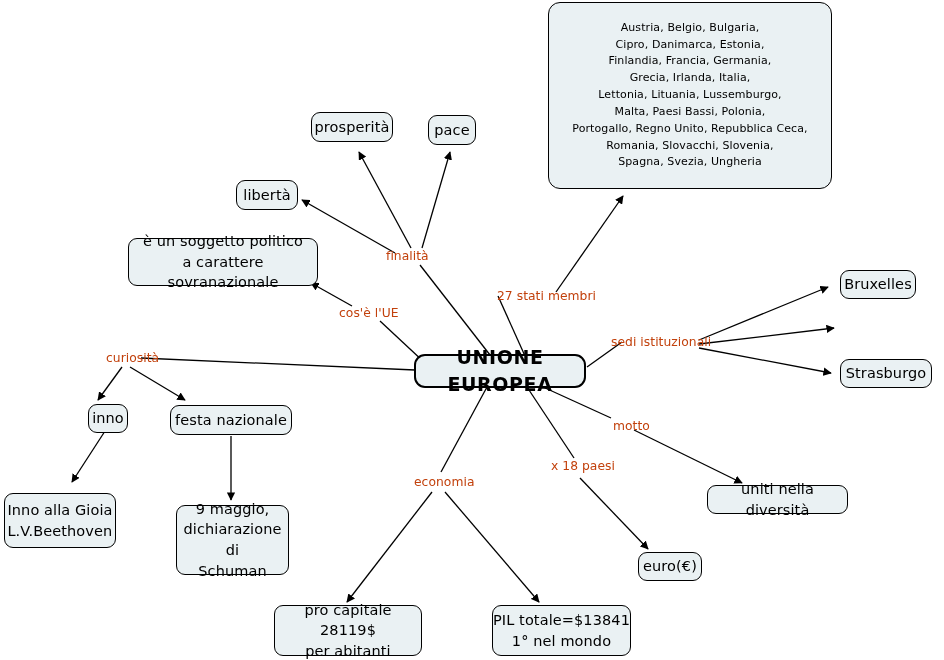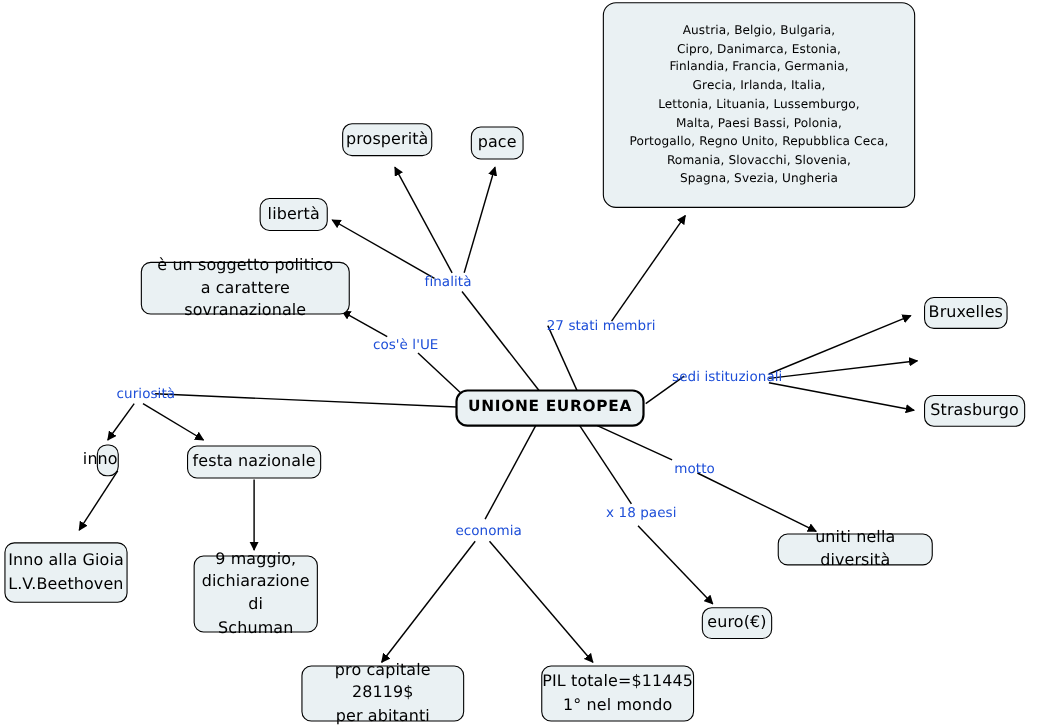--- a/index.html
+++ b/index.html
@@ -35,35 +35,35 @@
     justify-content: center;
     text-align: center;
     color: #000000;
     font-size: 14.5px;
     line-height: 1.42;
     letter-spacing: 0.1px;
     padding: 2px 0;
     z-index: 3;
   }
   .node.central {
-    font-size: 14px;
+    font-size: 19px;
     font-weight: bold;
     letter-spacing: 0.6px;
     border-width: 2px;
     border-radius: 11px;
   }
   .node.countries {
     font-size: 11px;
     line-height: 1.53;
     border-radius: 12px;
     padding: 6px 10px;
   }
   .edge-label {
     position: absolute;
-    color: #1d4ed8;
+    color: #c2410c;
     font-size: 12.3px;
     white-space: nowrap;
     background: transparent;
     z-index: 4;
     letter-spacing: 0.05px;
   }
 </style>
 </head>
 <body>
 
@@ -174,21 +174,21 @@
   </div>
 
   <div class="node" style="left:707px; top:485px; width:141px; height:29px;">
     <span>uniti nella diversità</span>
   </div>
 
   <div class="node" style="left:638px; top:552px; width:64px; height:29px;">
     <span>euro(€)</span>
   </div>
 
-  <div class="node" style="left:88px; top:404px; width:20px; height:29px;justify-content:flex-end;">
+  <div class="node" style="left:88px; top:404px; width:40px; height:29px;">
     <span>inno</span>
   </div>
 
   <div class="node" style="left:170px; top:405px; width:122px; height:30px;">
     <span>festa nazionale</span>
   </div>
 
   <div class="node" style="left:4px; top:493px; width:112px; height:55px;">
     <span style="white-space:pre-line; text-align:left;">Inno alla Gioia
 L.V.Beethoven</span>
@@ -199,21 +199,21 @@
 dichiarazione di
 Schuman</span>
   </div>
 
   <div class="node" style="left:274px; top:605px; width:148px; height:51px;">
     <span style="white-space:pre-line;">pro capitale 28119$
 per abitanti</span>
   </div>
 
   <div class="node" style="left:492px; top:605px; width:139px; height:51px;">
-    <span style="white-space:pre-line;">PIL totale=$11445
+    <span style="white-space:pre-line;">PIL totale=$13841
 1° nel mondo</span>
   </div>
 
   <div class="edge-label" style="left:386px; top:249px;">
     <span>finalità</span>
   </div>
 
   <div class="edge-label" style="left:339px; top:306px;">
     <span>cos'è l'UE</span>
   </div>

